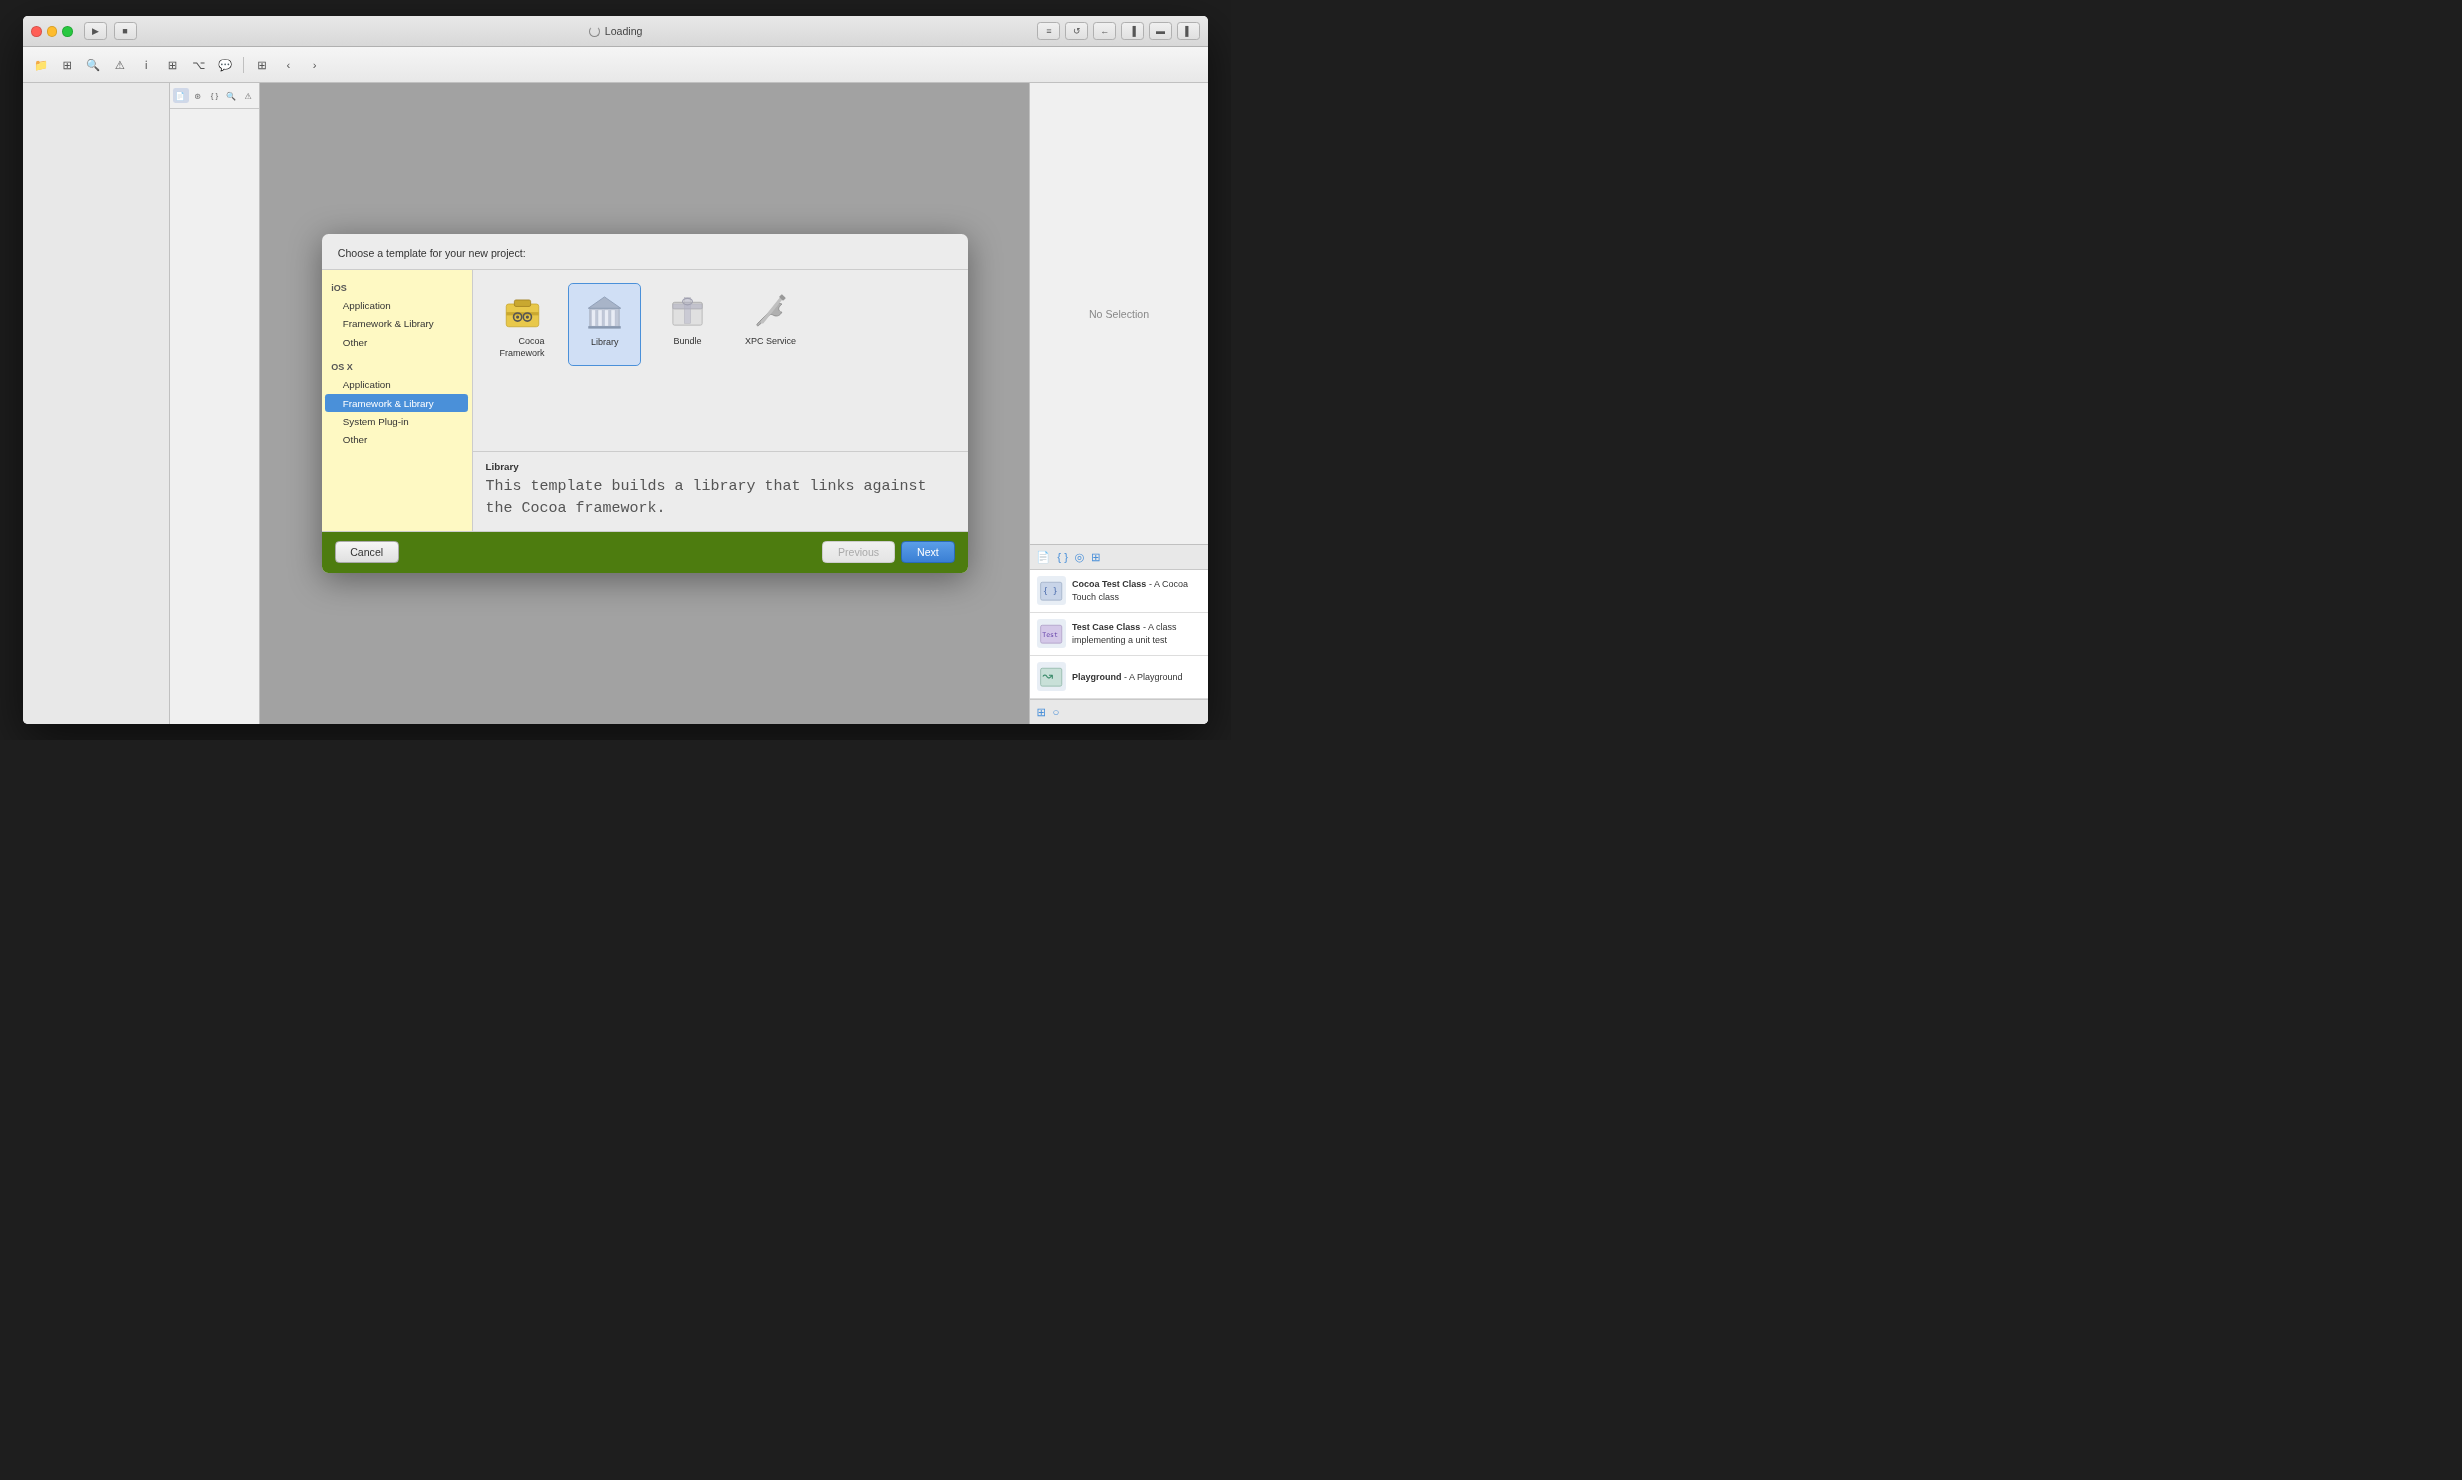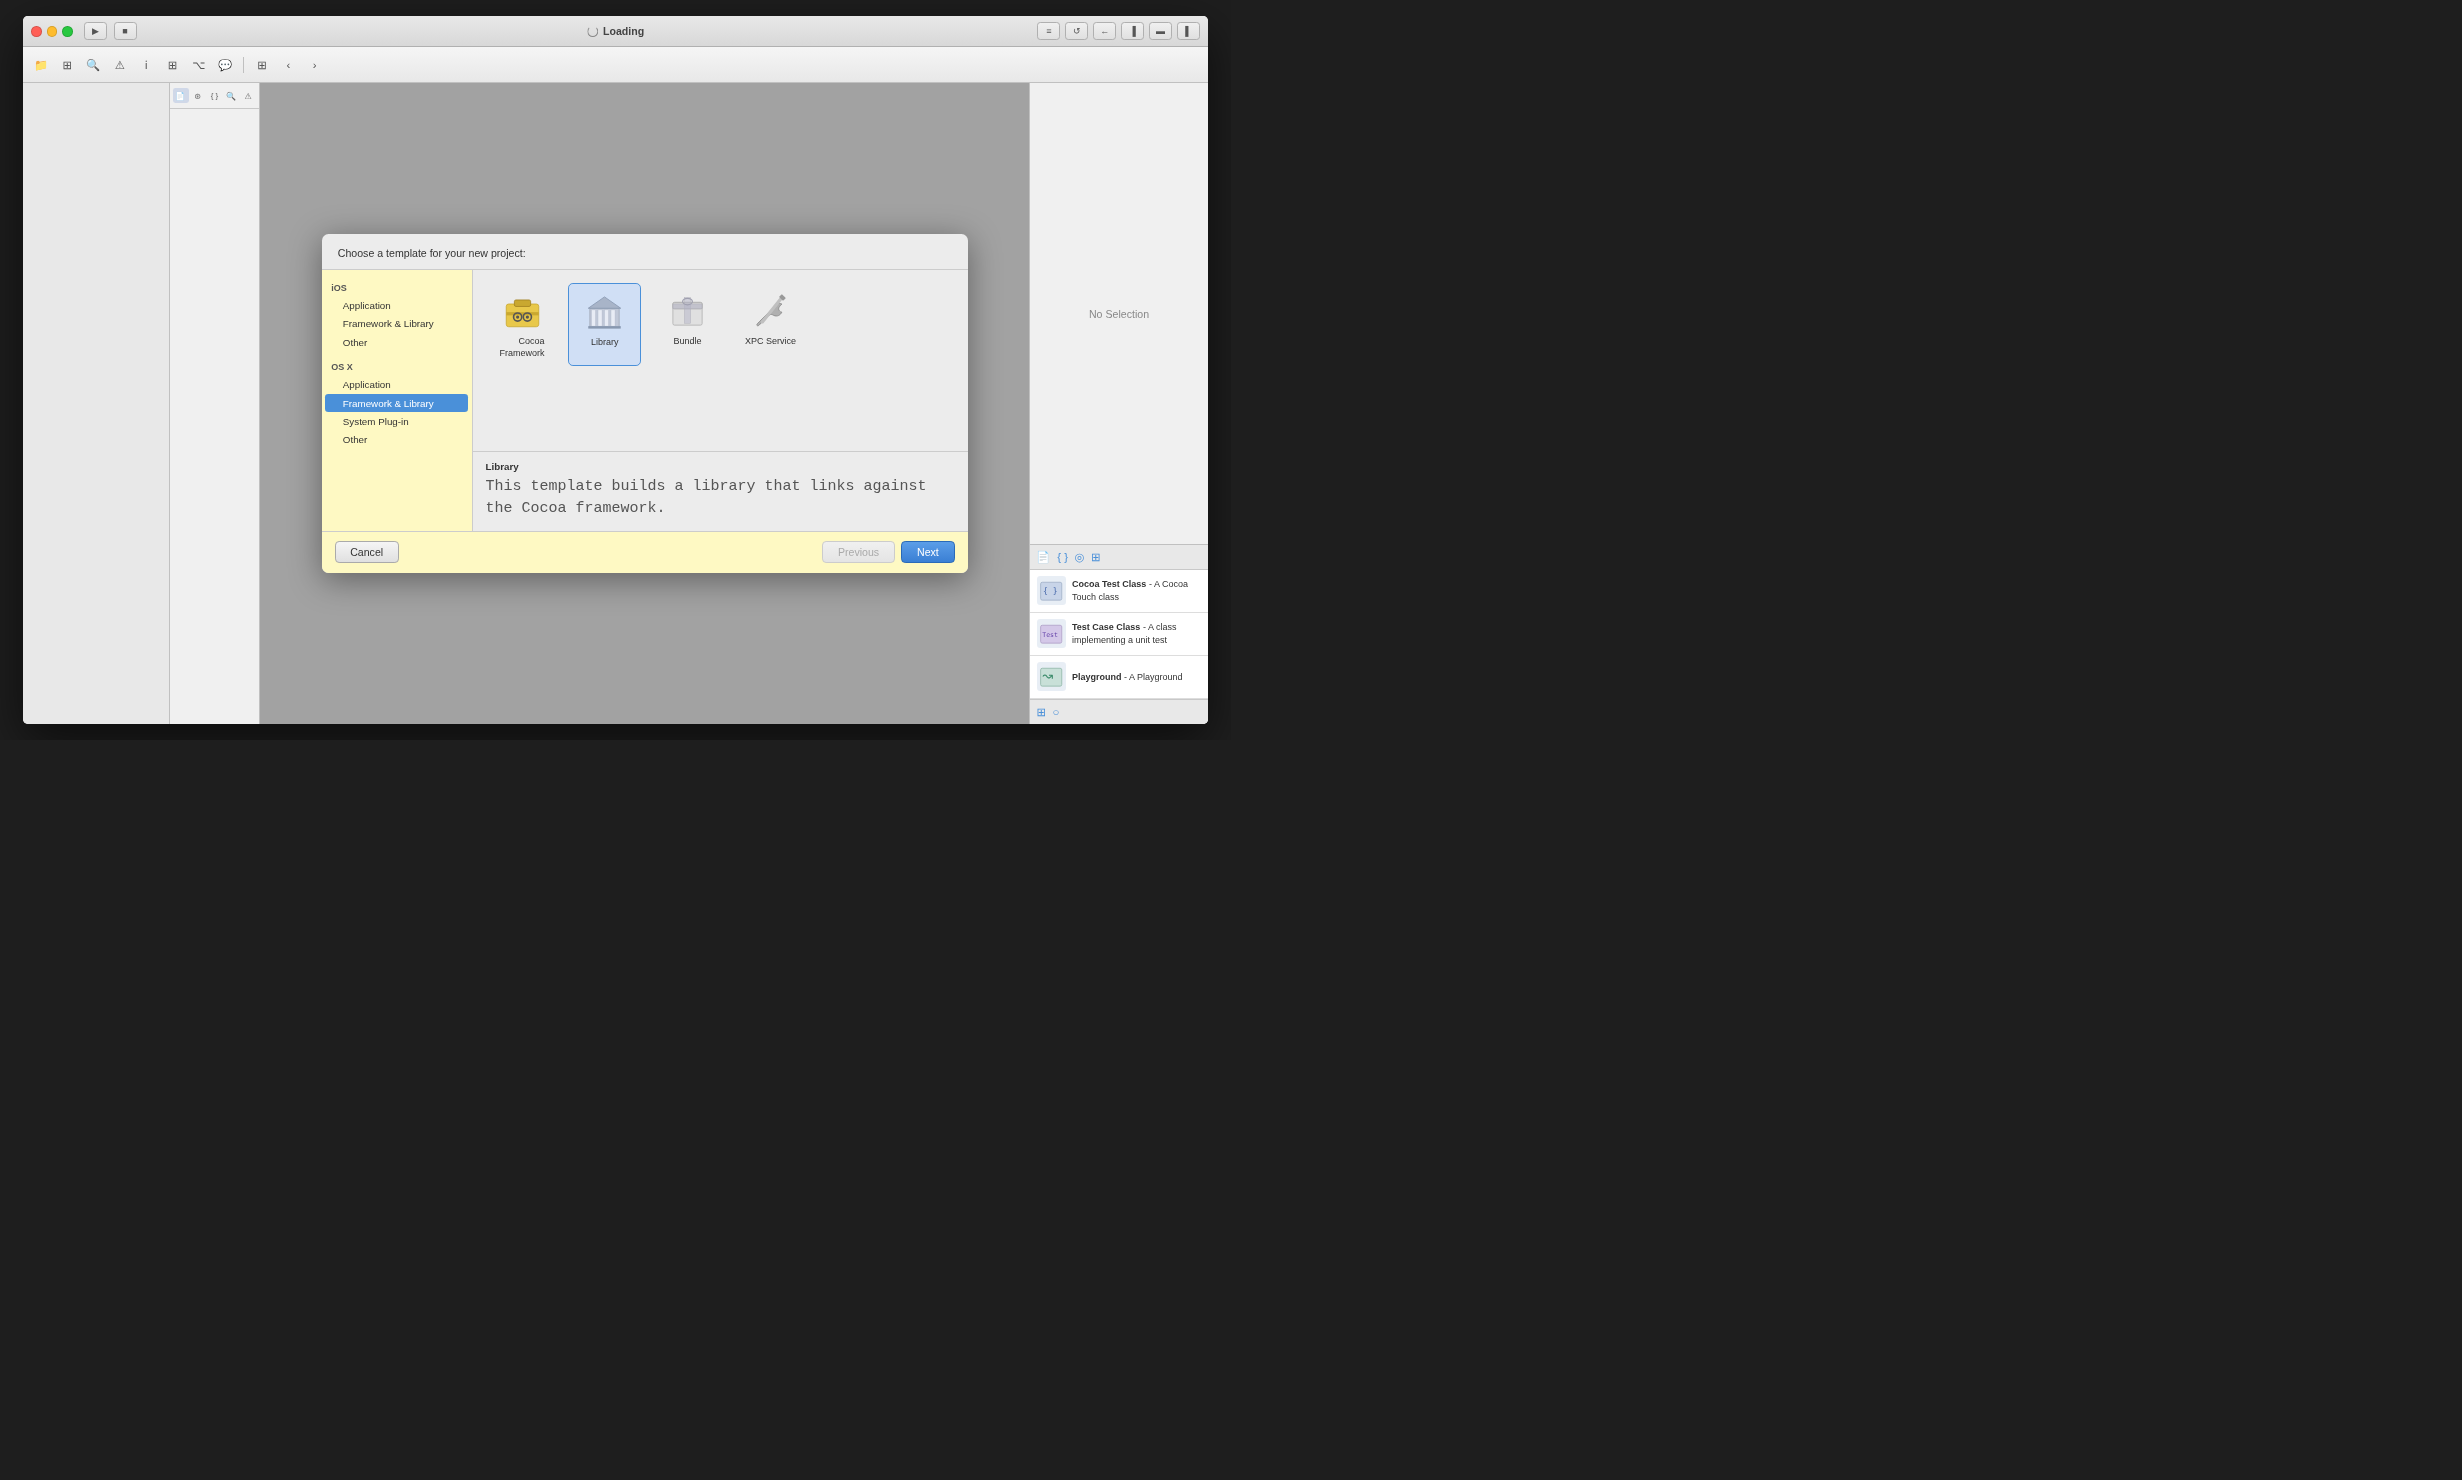--- a/index.html
+++ b/index.html
@@ -75,21 +75,20 @@
 
     .titlebar-center {
       position: absolute;
       left: 50%;
       transform: translateX(-50%);
       display: flex;
       align-items: center;
       gap: 4.9px;
       font-size: 10.6px;
       color: #444;
-      font-weight: bold;
     }
     .titlebar-loading-icon {
       width: 11.4px;
       height: 11.4px;
       border: 1.6px solid #888;
       border-top-color: transparent;
       border-radius: 50%;
       animation: spin 1s linear infinite;
     }
     @keyframes spin { to { transform: rotate(360deg); } }
@@ -372,21 +371,21 @@
       color: #555;
       line-height: 1.5;
       font-family: Liberation Mono, monospace;
     }
     .dialog-footer {
       padding: 9.8px 13px;
       display: flex;
       justify-content: space-between;
       align-items: center;
       border-top: 0.8px solid #ccc;
-      background: #fef9c3;
+      background: #4d7c0f;
     }
     .btn {
       padding: 4.1px 14.7px;
       font-size: 10.6px;
       border-radius: 4.1px;
       border: 0.8px solid #aaa;
       cursor: pointer;
       background: linear-gradient(to bottom, #f5f5f5, #e0e0e0);
       color: #333;
     }

